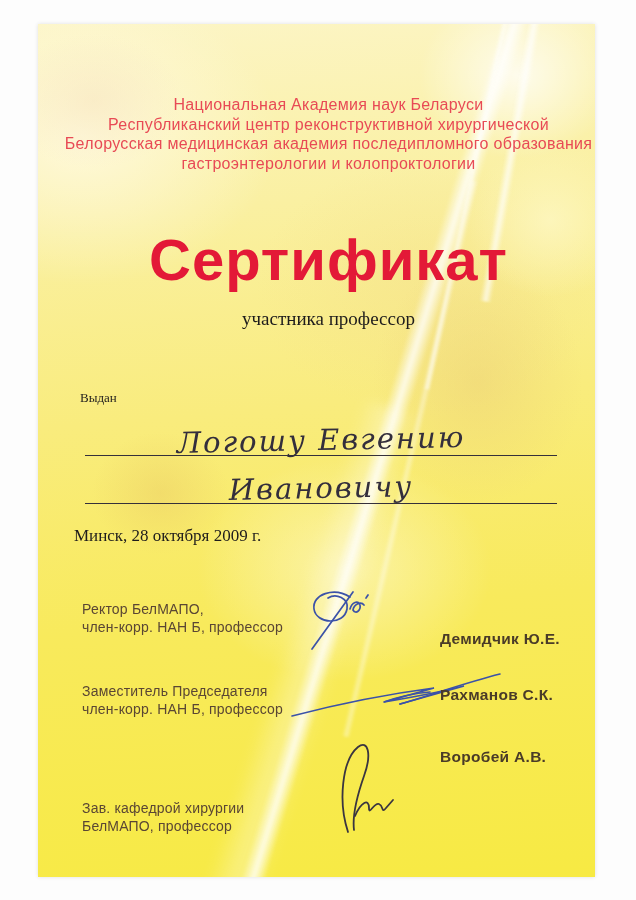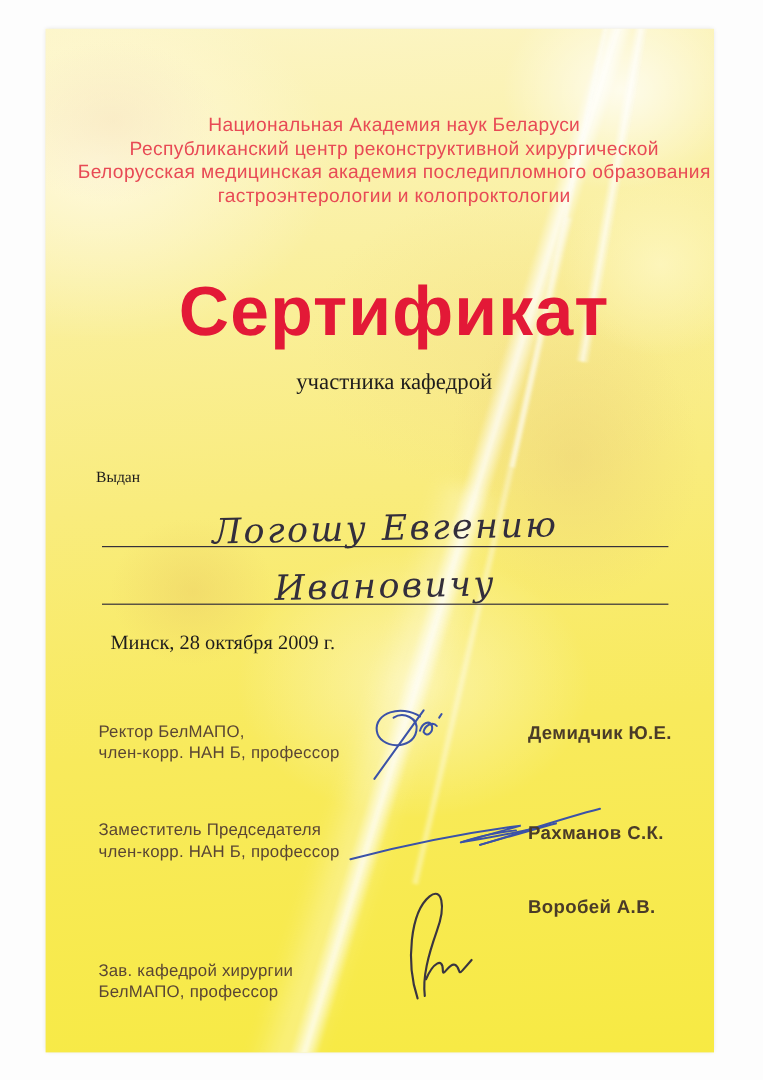--- a/index.html
+++ b/index.html
@@ -46,29 +46,29 @@
 
   .write-line{position:absolute;left:47px;width:472px;border-bottom:1.6px solid #35303a;}
   .wl1{top:431px;}
   .wl2{top:479px;}
   .hand{position:absolute;width:472px;left:47px;text-align:center;
     font-family:"DejaVu Serif",serif;font-style:italic;
     color:#332e3c;font-size:29px;letter-spacing:2px;transform:rotate(-1.2deg);}
   .h1{top:399px;}
   .h2{top:447px;}
 
-  .place-date{position:absolute;left:54px;top:502px;
+  .place-date{position:absolute;left:36px;top:502px;
     font-family:"Liberation Serif",serif;font-size:17px;color:#1e1c1c;}
 
   .role{position:absolute;left:44px;color:#5a4634;font-size:14px;line-height:17.5px;letter-spacing:.2px;}
   .r1{top:577px;}
   .r2{top:659px;}
   .r3{top:740px;margin-top:36px;}
   .sig-name{position:absolute;left:402px;color:#4a3b28;font-size:15.5px;font-weight:bold;letter-spacing:.3px;}
-  .n1{top:579px;}
+  .n1{top:606px;}
   .n2{top:662px;}
   .n3{top:724px;}
   .sig{position:absolute;}
   .s1{left:262px;top:564px;}
   .s2{left:250px;top:640px;}
   .s3{left:286px;top:716px;}
 </style>
 </head>
 <body>
 
@@ -84,21 +84,21 @@
     <div class="org-block">
       <div>Национальная Академия наук Беларуси</div>
       <div>Республиканский центр реконструктивной хирургической</div>
       <div>Белорусская медицинская академия последипломного образования</div>
       <div>гастроэнтерологии и колопроктологии</div>
     </div>
 
     <div class="cert-title">Сертификат</div>
 
     <div class="seminar-block">
-      <div class="seminar-sub">участника кафедрой</div>
+      <div class="seminar-sub">участника профессор</div>
     </div>
 
     <div class="issued-label">Выдан</div>
 
     <div class="hand h1">Логошу  Евгению</div>
     <div class="write-line wl1"></div>
     <div class="hand h2">Ивановичу</div>
     <div class="write-line wl2"></div>
 
     <div class="place-date">Минск, 28 октября 2009 г.</div>

